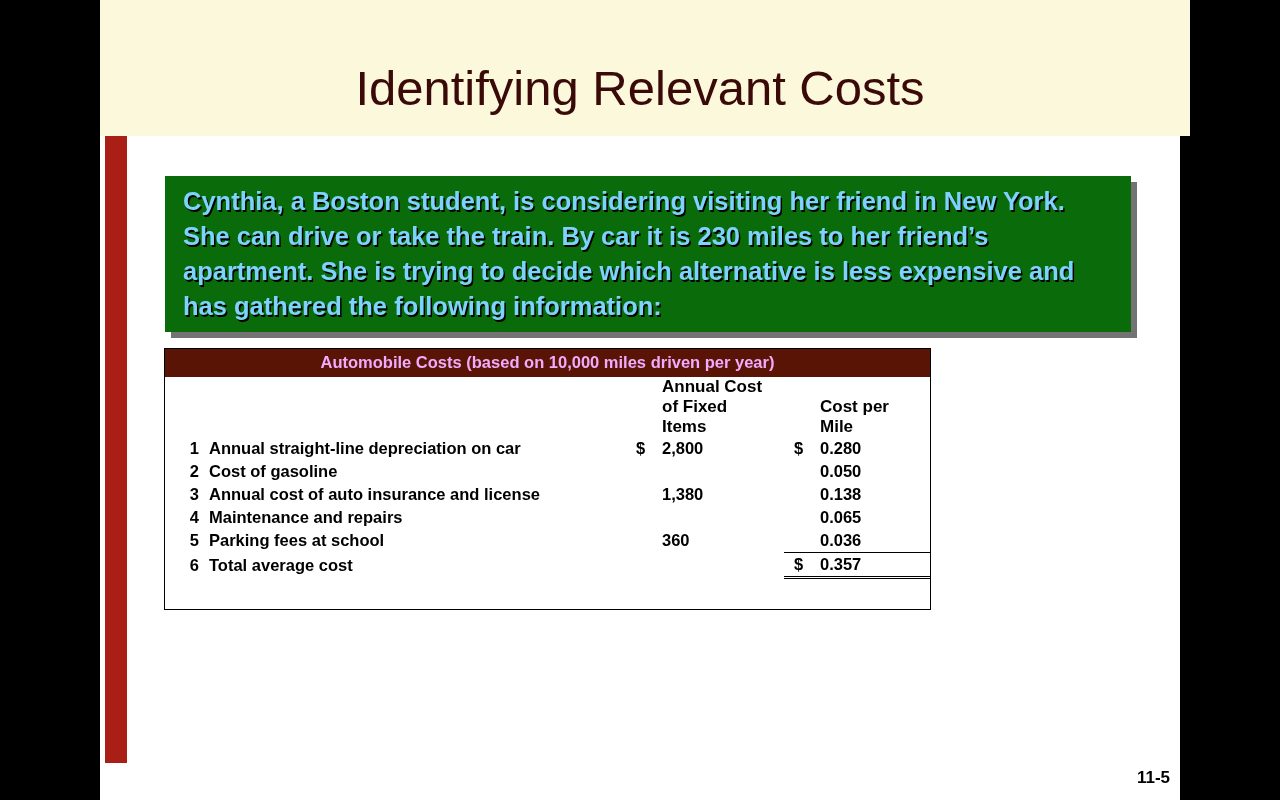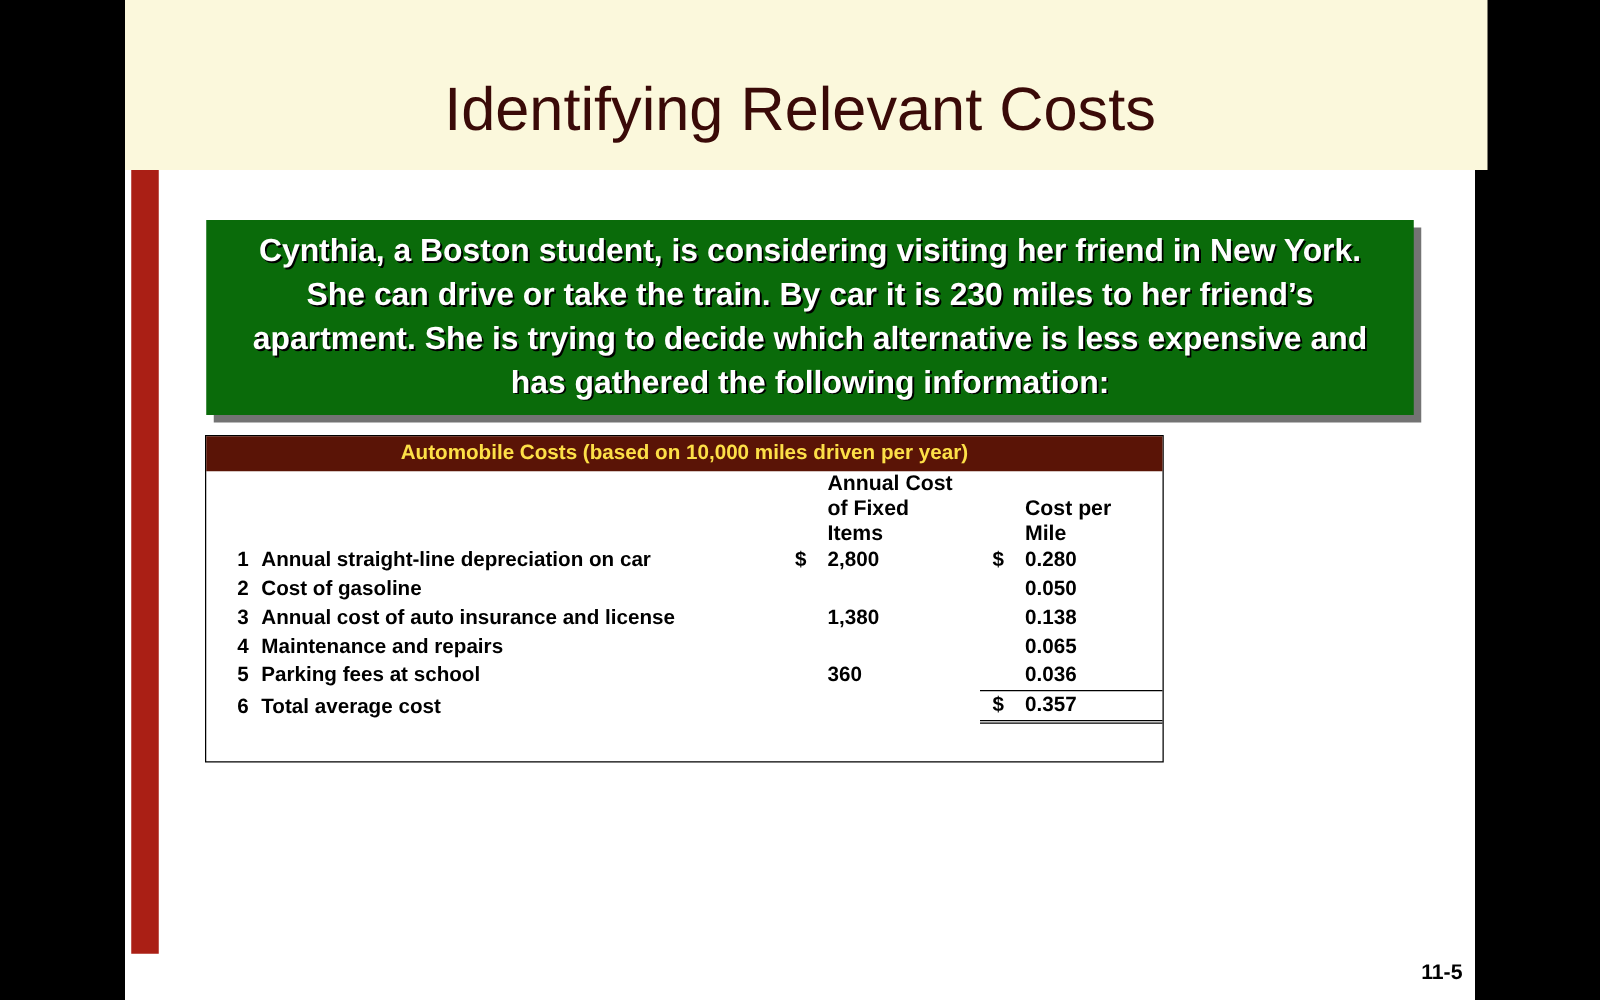--- a/index.html
+++ b/index.html
@@ -66,42 +66,42 @@
     width: 966px;
     height: 156px;
     background: #0a6b0a;
     box-shadow: 6px 6px 0 rgba(0,0,0,0.55);
     display: flex;
     align-items: center;
     justify-content: center;
   }
   .callout p {
     margin: 0;
-    padding: 0 32px;
-    color: #ffffff;
+    padding: 0 18px;
+    color: #7dd3fc;
     font-size: 25.5px;
     line-height: 35px;
-    text-align: center;
+    text-align: left;
     font-weight: bold;
     font-family: "Liberation Sans", sans-serif;
     text-shadow: 1.5px 1.5px 0 #000000;
   }
 
   
   .tablebox {
     position: absolute;
     left: 64px;
     top: 348px;
     width: 765px;
     border: 1px solid #000000;
     background: #ffffff;
   }
   .tbl-title {
     background: #5a1406;
-    color: #fde047;
+    color: #f0abfc;
     font-weight: bold;
     font-size: 16.5px;
     text-align: center;
     padding: 4px 0 5px 0;
     font-family: "Liberation Sans", sans-serif;
   }
   table.costs {
     width: 100%;
     border-collapse: collapse;
     font-size: 16.5px;

